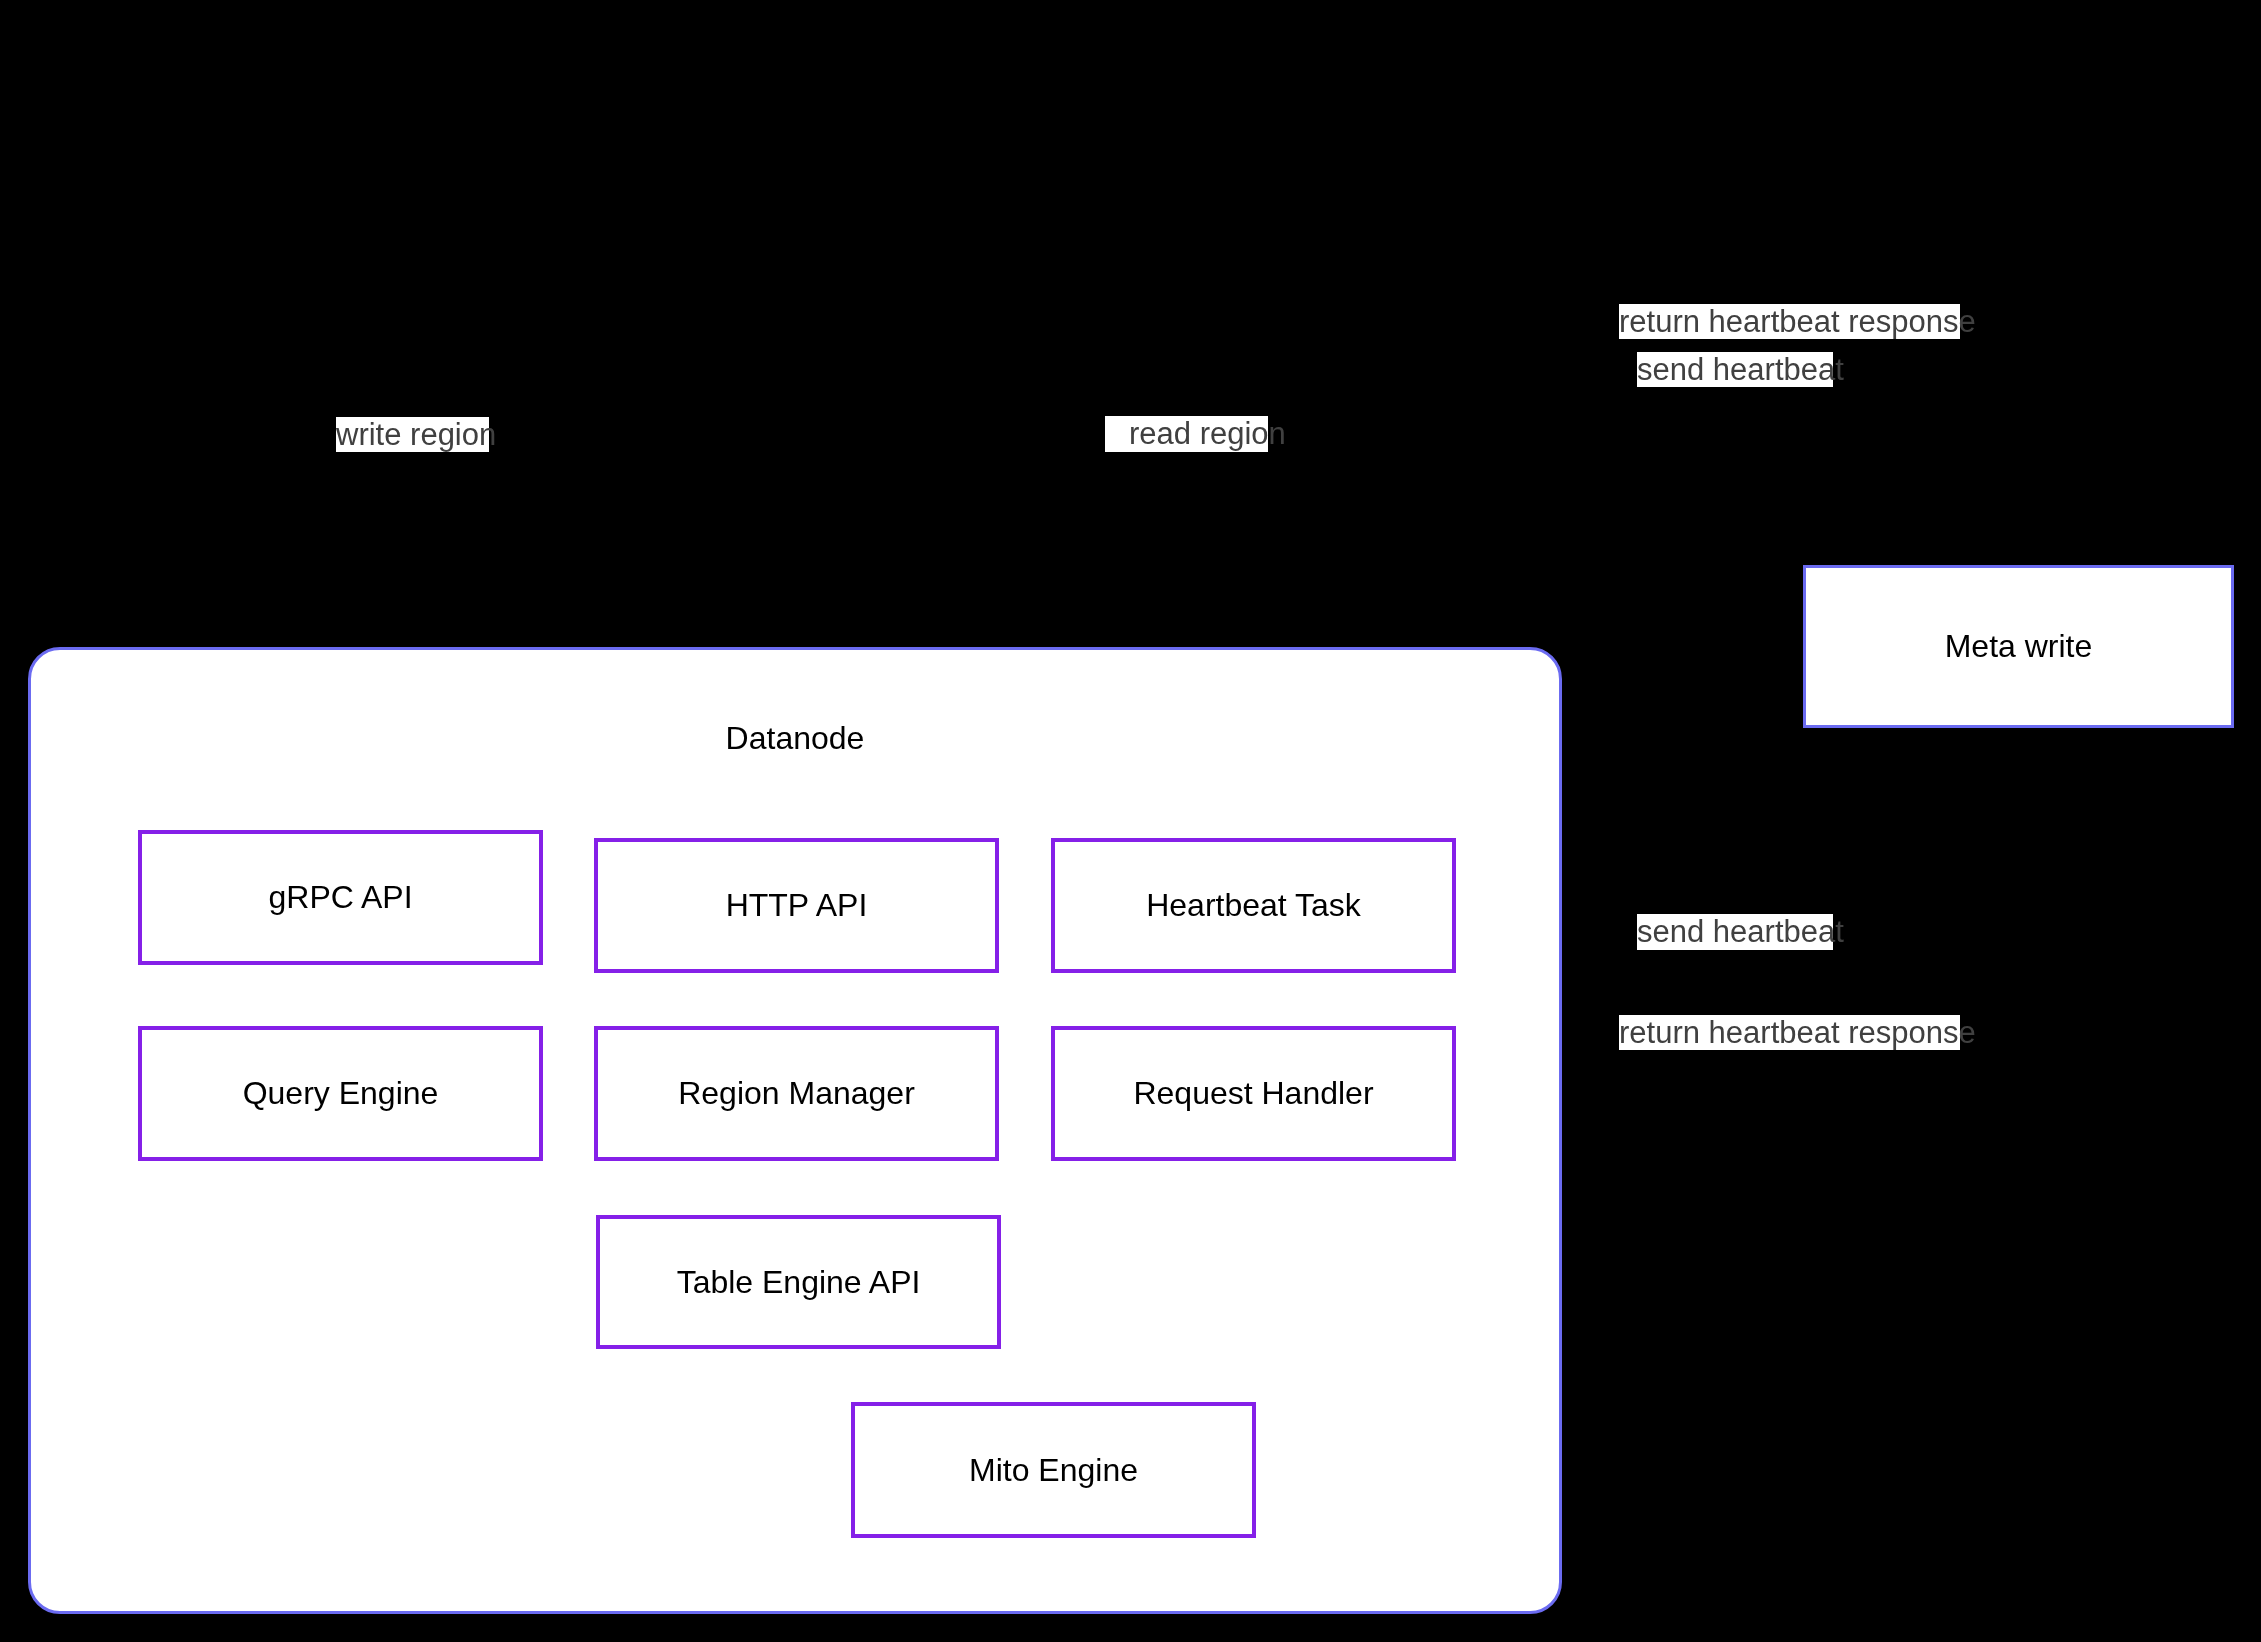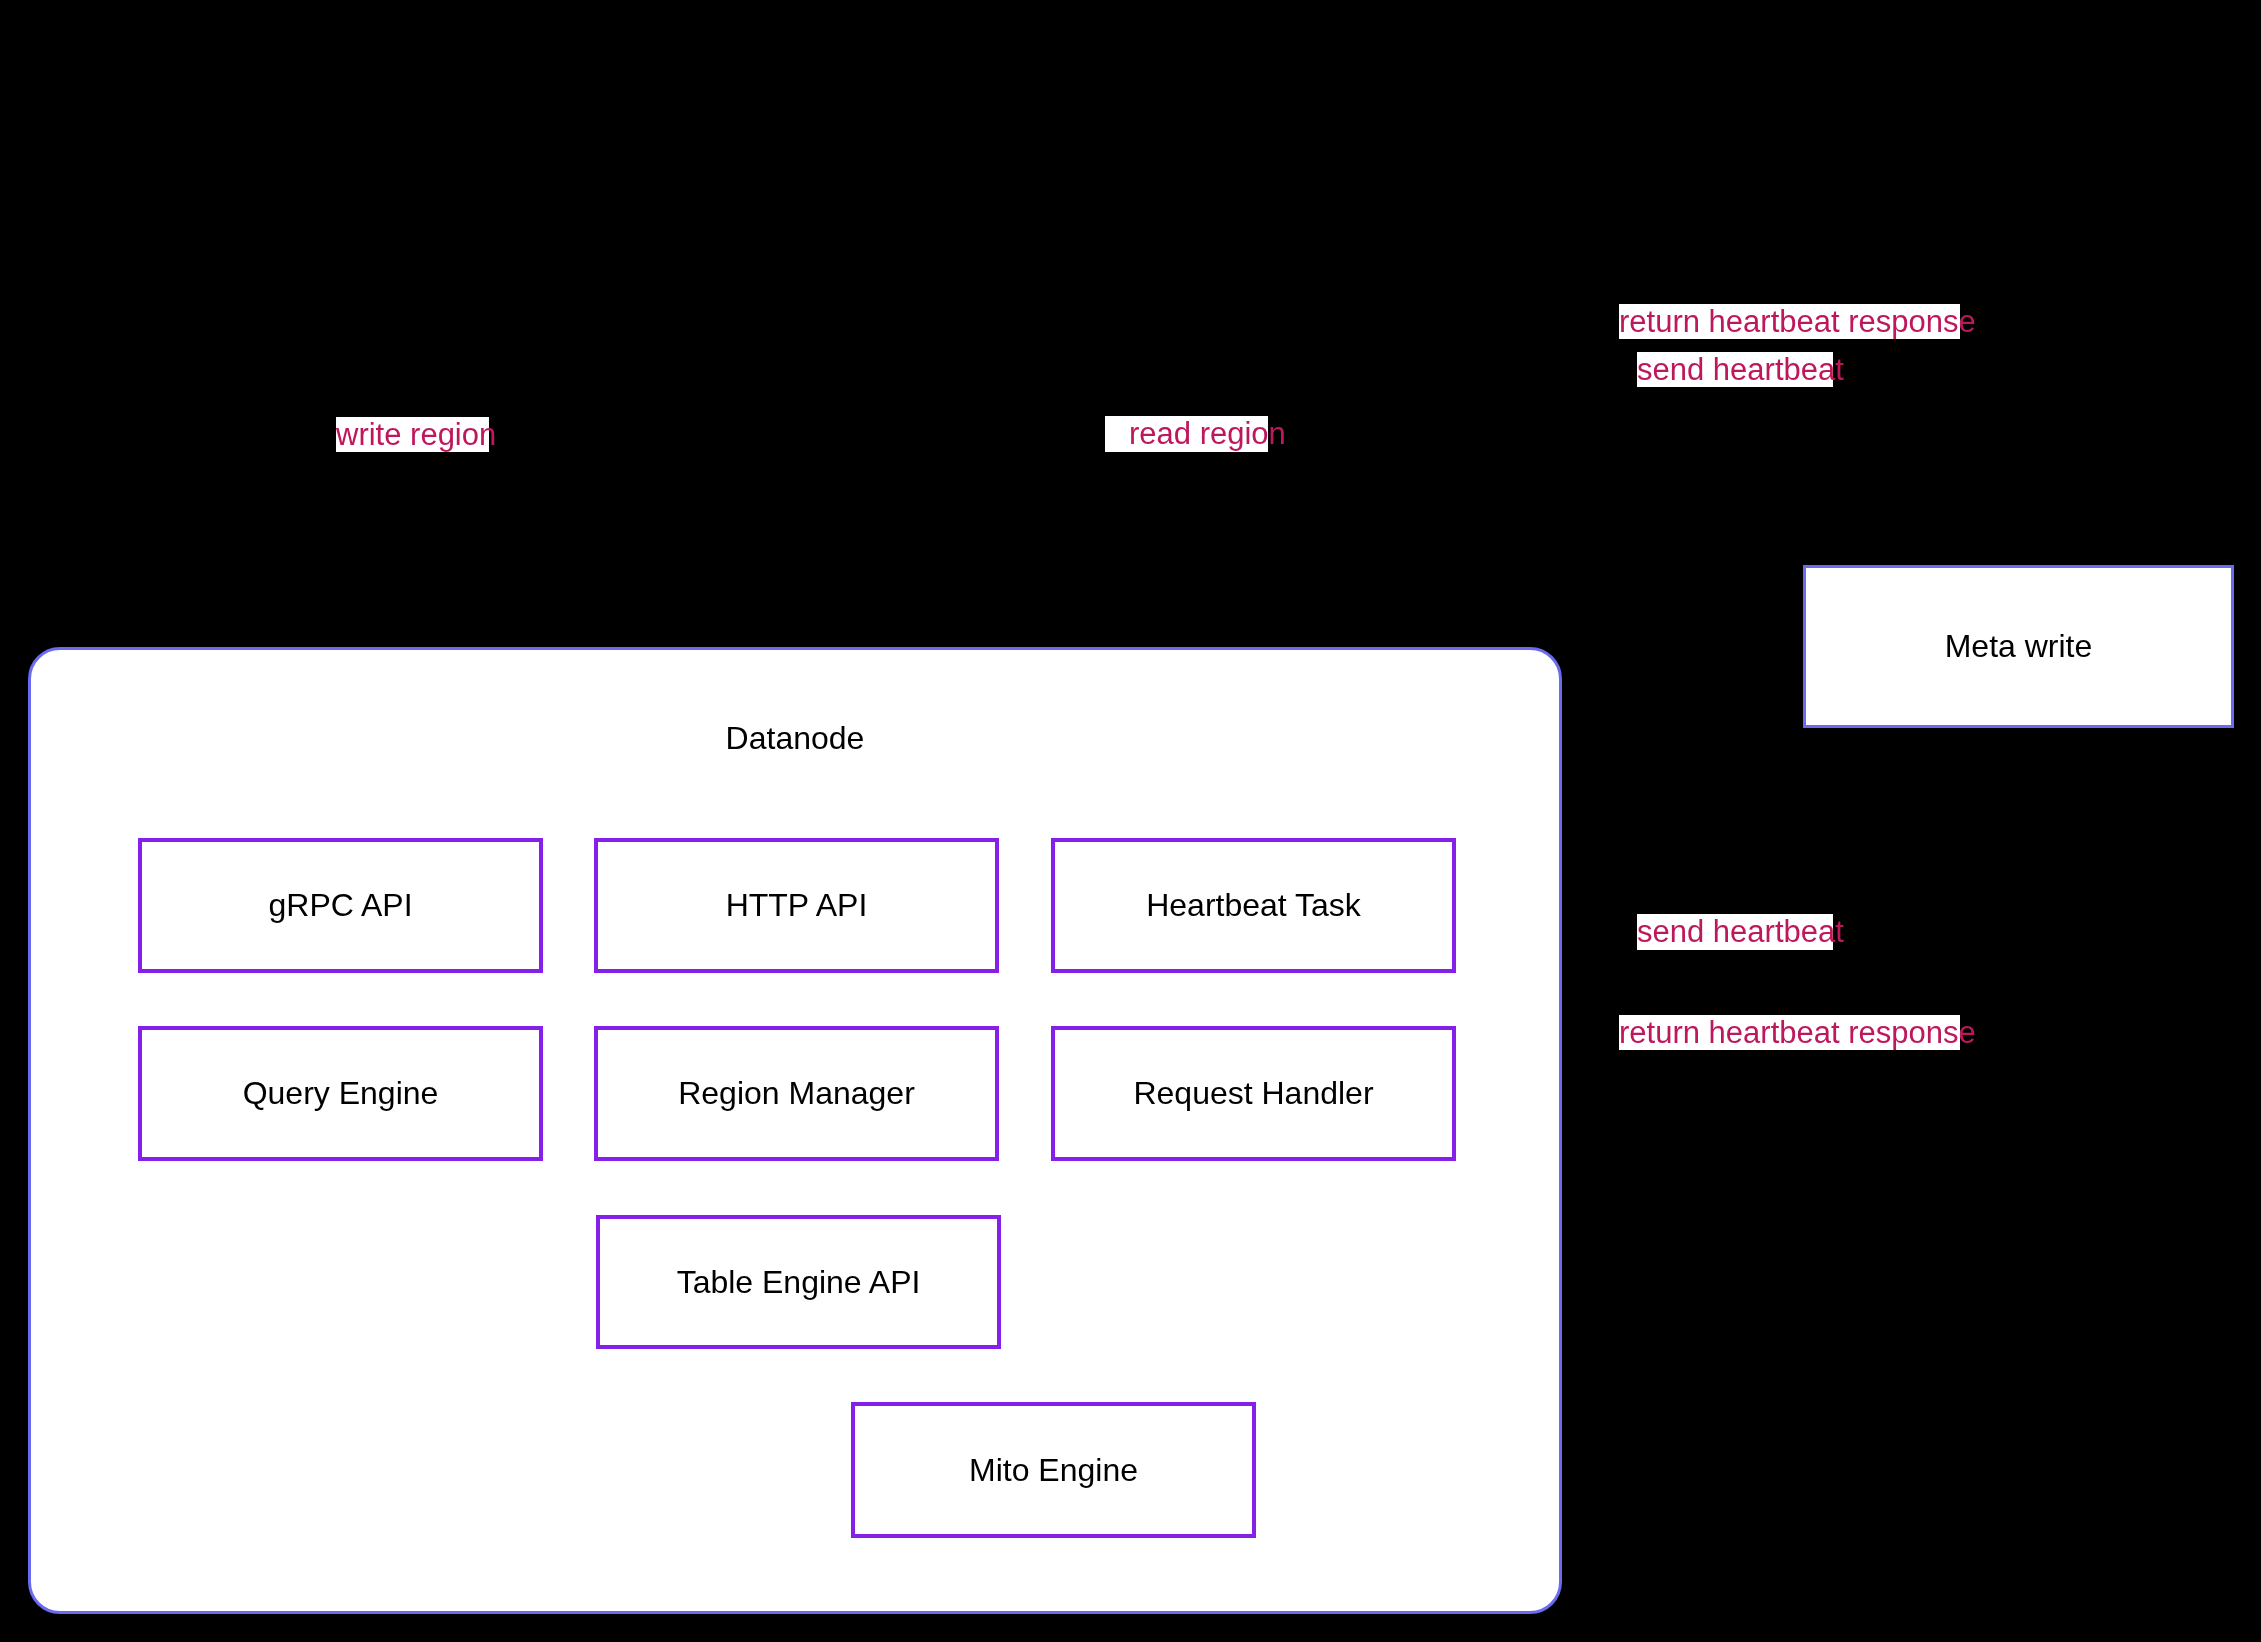--- a/index.html
+++ b/index.html
@@ -52,21 +52,21 @@
     display: flex;
     align-items: center;
     justify-content: center;
     font-size: 32px;
     white-space: nowrap;
   }
   
   .edge-label {
     position: absolute;
     background: #ffffff;
-    color: #be185d;
+    color: #404040;
     font-size: 31px;
     line-height: 35px;
     text-align: center;
     white-space: nowrap;
     box-sizing: border-box;
   }
 </style>
 </head>
 <body>
 
@@ -74,21 +74,21 @@
 
 
   <div class="node center-both" style="left:1803px; top:565px; width:431px; height:163px;">
     <span class="node-title">Meta write</span>
   </div>
 
   <div class="node" style="left:28px; top:647px; width:1534px; height:967px;border-radius:32px;">
 
     <div class="node-title datanode-title">Datanode</div>
 
-    <div class="component" style="left:107px; top:188px; width:405px; height:135px;">gRPC API</div>
+    <div class="component" style="left:107px; top:180px; width:405px; height:135px;">gRPC API</div>
     <div class="component" style="left:563px; top:188px; width:405px; height:135px;">HTTP API</div>
     <div class="component" style="left:1020px; top:188px; width:405px; height:135px;">Heartbeat Task</div>
 
     <div class="component" style="left:107px; top:376px; width:405px; height:135px;">Query Engine</div>
     <div class="component" style="left:563px; top:376px; width:405px; height:135px;">Region Manager</div>
     <div class="component" style="left:1020px; top:376px; width:405px; height:135px;">Request Handler</div>
 
     <div class="component" style="left:565px; top:565px; width:405px; height:134px;">Table Engine API</div>
 
     <div class="component" style="left:820px; top:752px; width:405px; height:136px;">Mito Engine</div>

